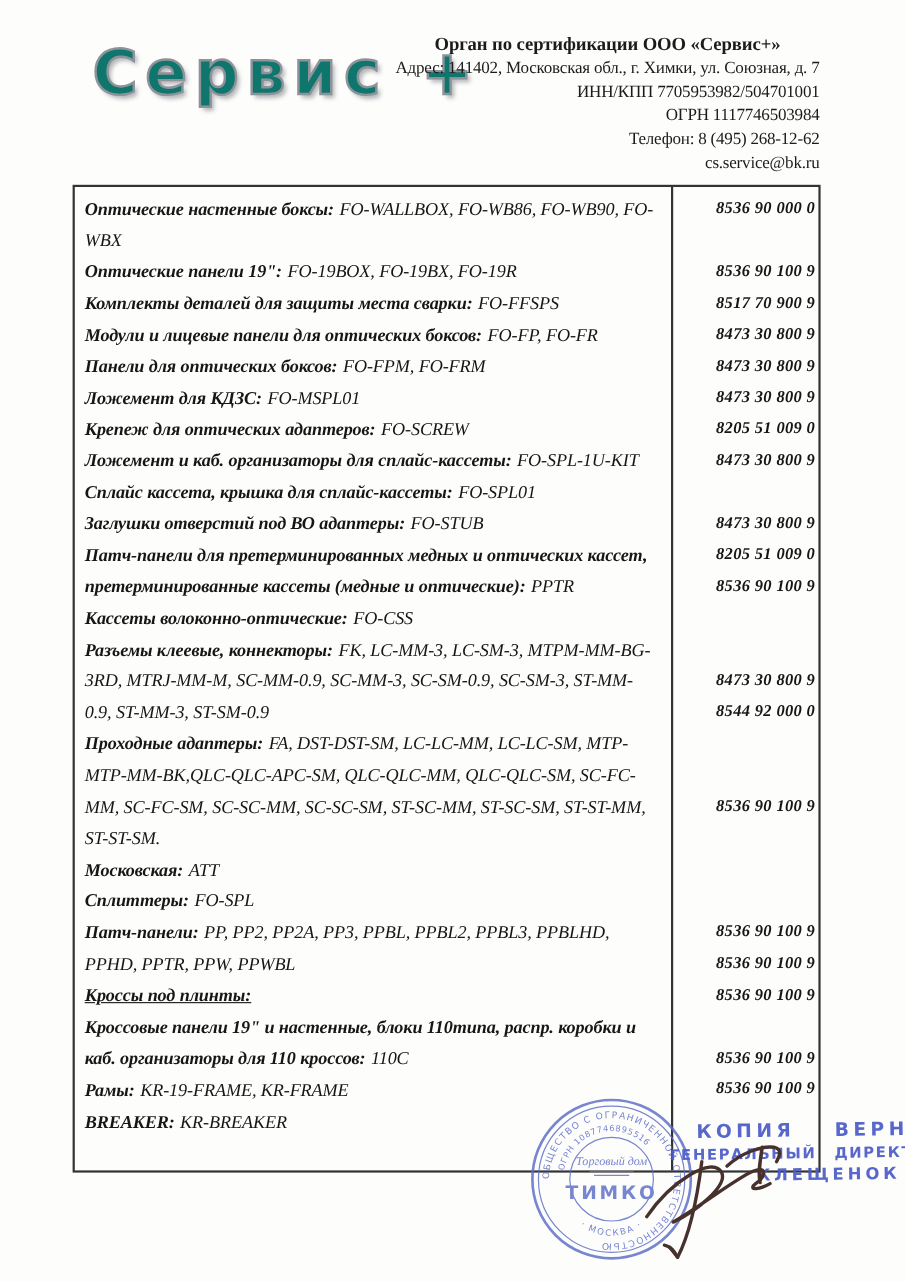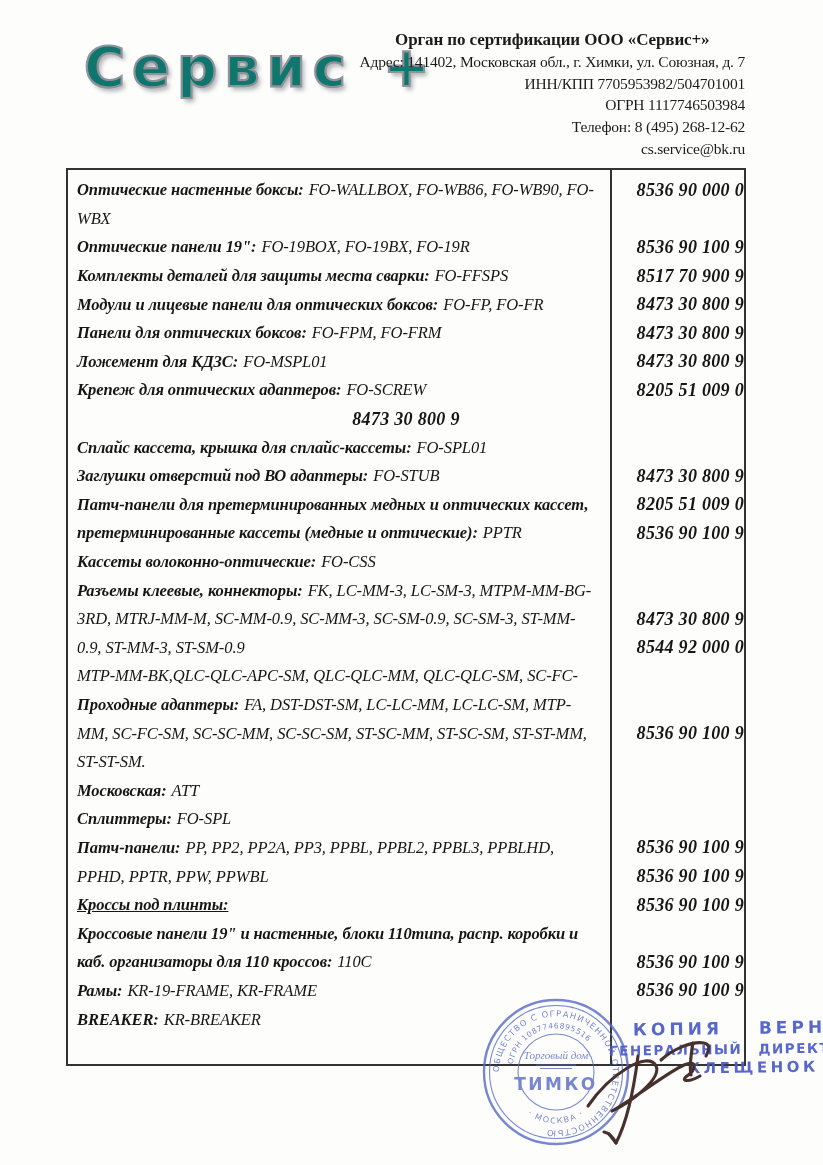--- a/index.html
+++ b/index.html
@@ -50,21 +50,21 @@
   .t-left {
     width:580px; padding-left:9px; padding-right:4px;
     white-space:nowrap; overflow:hidden;
     font-style:italic; font-size:16.5px; letter-spacing:-0.1px;
   }
   .t-label { font-weight:bold; }
   .t-label.u { text-decoration:underline; }
   .t-label:not(:empty) + .t-value { margin-left:5px; }
   .t-code {
     flex:1; text-align:center;
-    font-style:italic; font-weight:bold; font-size:18px;
+    font-style:italic; font-weight:bold; font-size:15px;
     letter-spacing:.3px; white-space:nowrap;
   }
 
   
   .round-stamp {
     position:absolute; left:480px; top:996px;
     width:152px; height:152px; opacity:.82; z-index:3;
   }
   .copy-stamp {
     position:absolute; z-index:4;
@@ -128,20 +128,21 @@
     </div>
     <div class="t-line">
       <div class="t-left"><span class="t-label">Ложемент для КДЗС:</span><span class="t-value">FO-MSPL01</span></div>
       <div class="t-code">8473 30 800 9</div>
     </div>
     <div class="t-line">
       <div class="t-left"><span class="t-label">Крепеж для оптических адаптеров:</span><span class="t-value">FO-SCREW</span></div>
       <div class="t-code">8205 51 009 0</div>
     </div>
     <div class="t-line">
+      <div class="t-left"><span class="t-label">Ложемент и каб. организаторы для сплайс-кассеты:</span><span class="t-value">FO-SPL-1U-KIT</span></div>
       <div class="t-code">8473 30 800 9</div>
     </div>
     <div class="t-line">
       <div class="t-left"><span class="t-label">Сплайс кассета, крышка для сплайс-кассеты:</span><span class="t-value">FO-SPL01</span></div>
       <div class="t-code"></div>
     </div>
     <div class="t-line">
       <div class="t-left"><span class="t-label">Заглушки отверстий под ВО адаптеры:</span><span class="t-value">FO-STUB</span></div>
       <div class="t-code">8473 30 800 9</div>
     </div>
@@ -163,25 +164,25 @@
     </div>
     <div class="t-line">
       <div class="t-left"><span class="t-label"></span><span class="t-value">3RD, MTRJ-MM-M, SC-MM-0.9, SC-MM-3, SC-SM-0.9, SC-SM-3, ST-MM-</span></div>
       <div class="t-code">8473 30 800 9</div>
     </div>
     <div class="t-line">
       <div class="t-left"><span class="t-label"></span><span class="t-value">0.9, ST-MM-3, ST-SM-0.9</span></div>
       <div class="t-code">8544 92 000 0</div>
     </div>
     <div class="t-line">
+      <div class="t-left"><span class="t-label">Проходные адаптеры:</span><span class="t-value">FA, DST-DST-SM, LC-LC-MM, LC-LC-SM, MTP-</span></div>
+      <div class="t-code"></div>
+    </div>
+    <div class="t-line">
       <div class="t-left"><span class="t-label"></span><span class="t-value">MTP-MM-BK,QLC-QLC-APC-SM, QLC-QLC-MM, QLC-QLC-SM, SC-FC-</span></div>
-      <div class="t-code"></div>
-    </div>
-    <div class="t-line">
-      <div class="t-left"><span class="t-label">Проходные адаптеры:</span><span class="t-value">FA, DST-DST-SM, LC-LC-MM, LC-LC-SM, MTP-</span></div>
       <div class="t-code"></div>
     </div>
     <div class="t-line">
       <div class="t-left"><span class="t-label"></span><span class="t-value">MM, SC-FC-SM, SC-SC-MM, SC-SC-SM, ST-SC-MM, ST-SC-SM, ST-ST-MM,</span></div>
       <div class="t-code">8536 90 100 9</div>
     </div>
     <div class="t-line">
       <div class="t-left"><span class="t-label"></span><span class="t-value">ST-ST-SM.</span></div>
       <div class="t-code"></div>
     </div>

